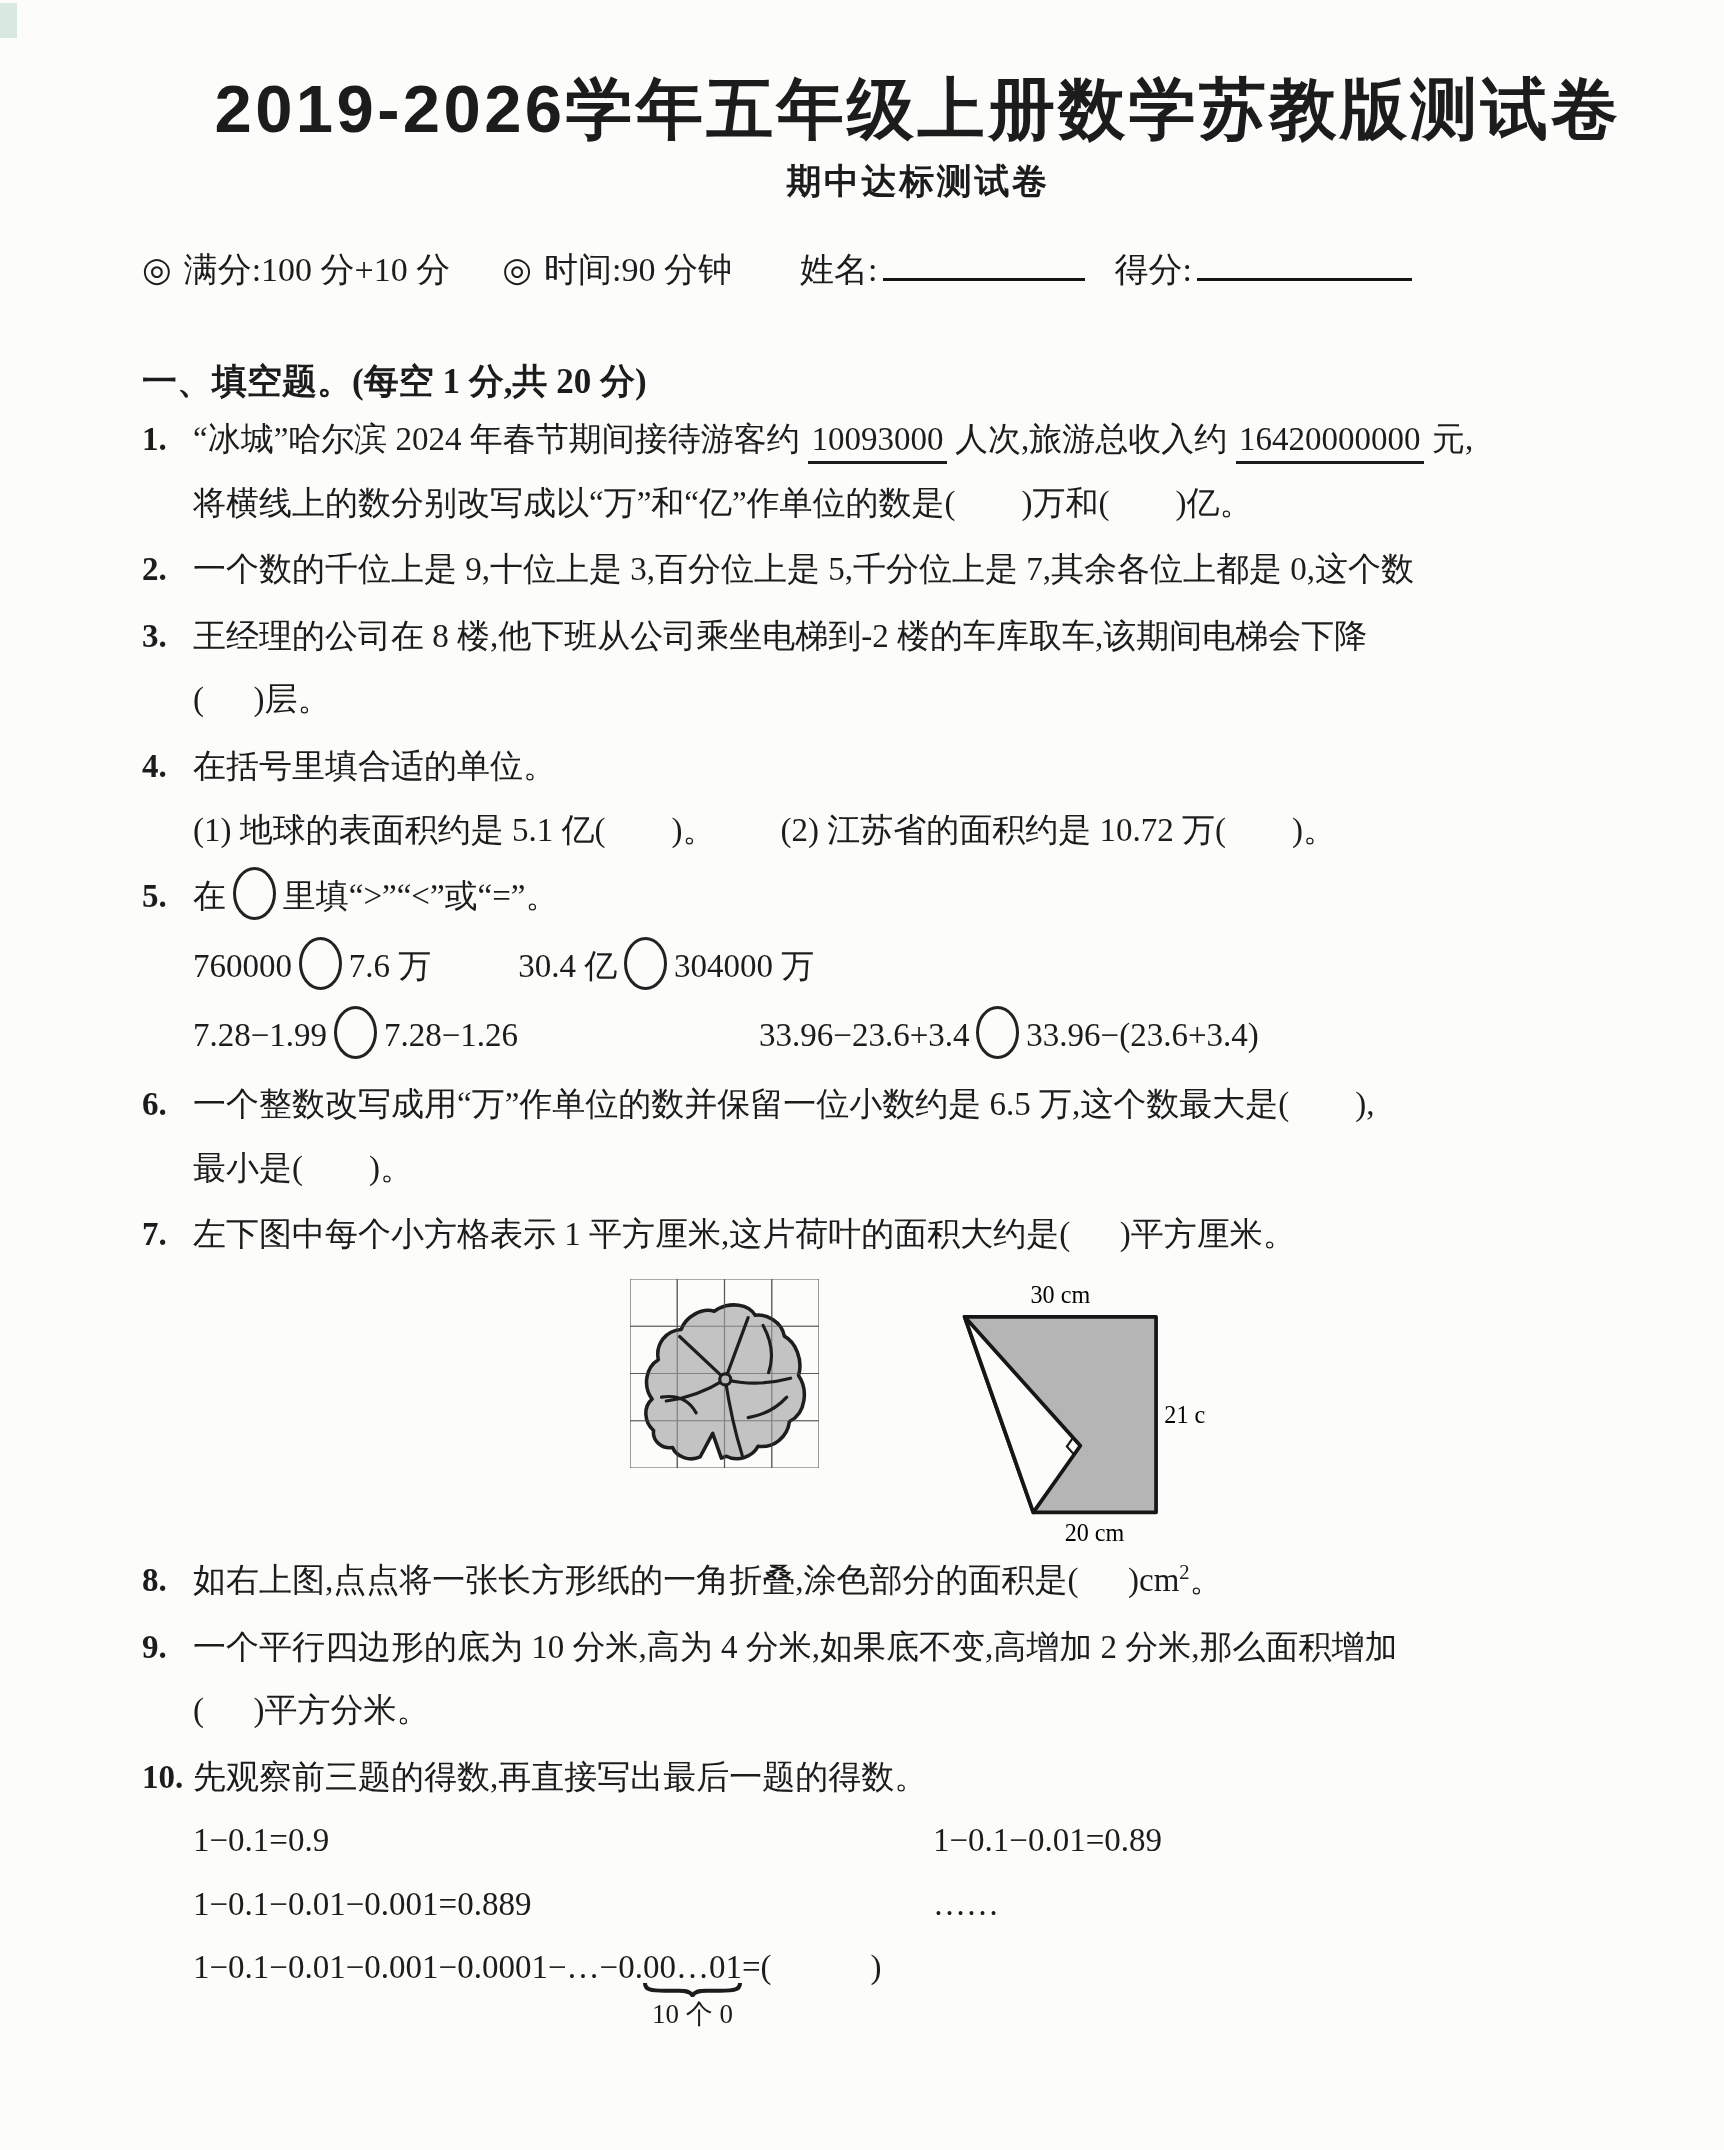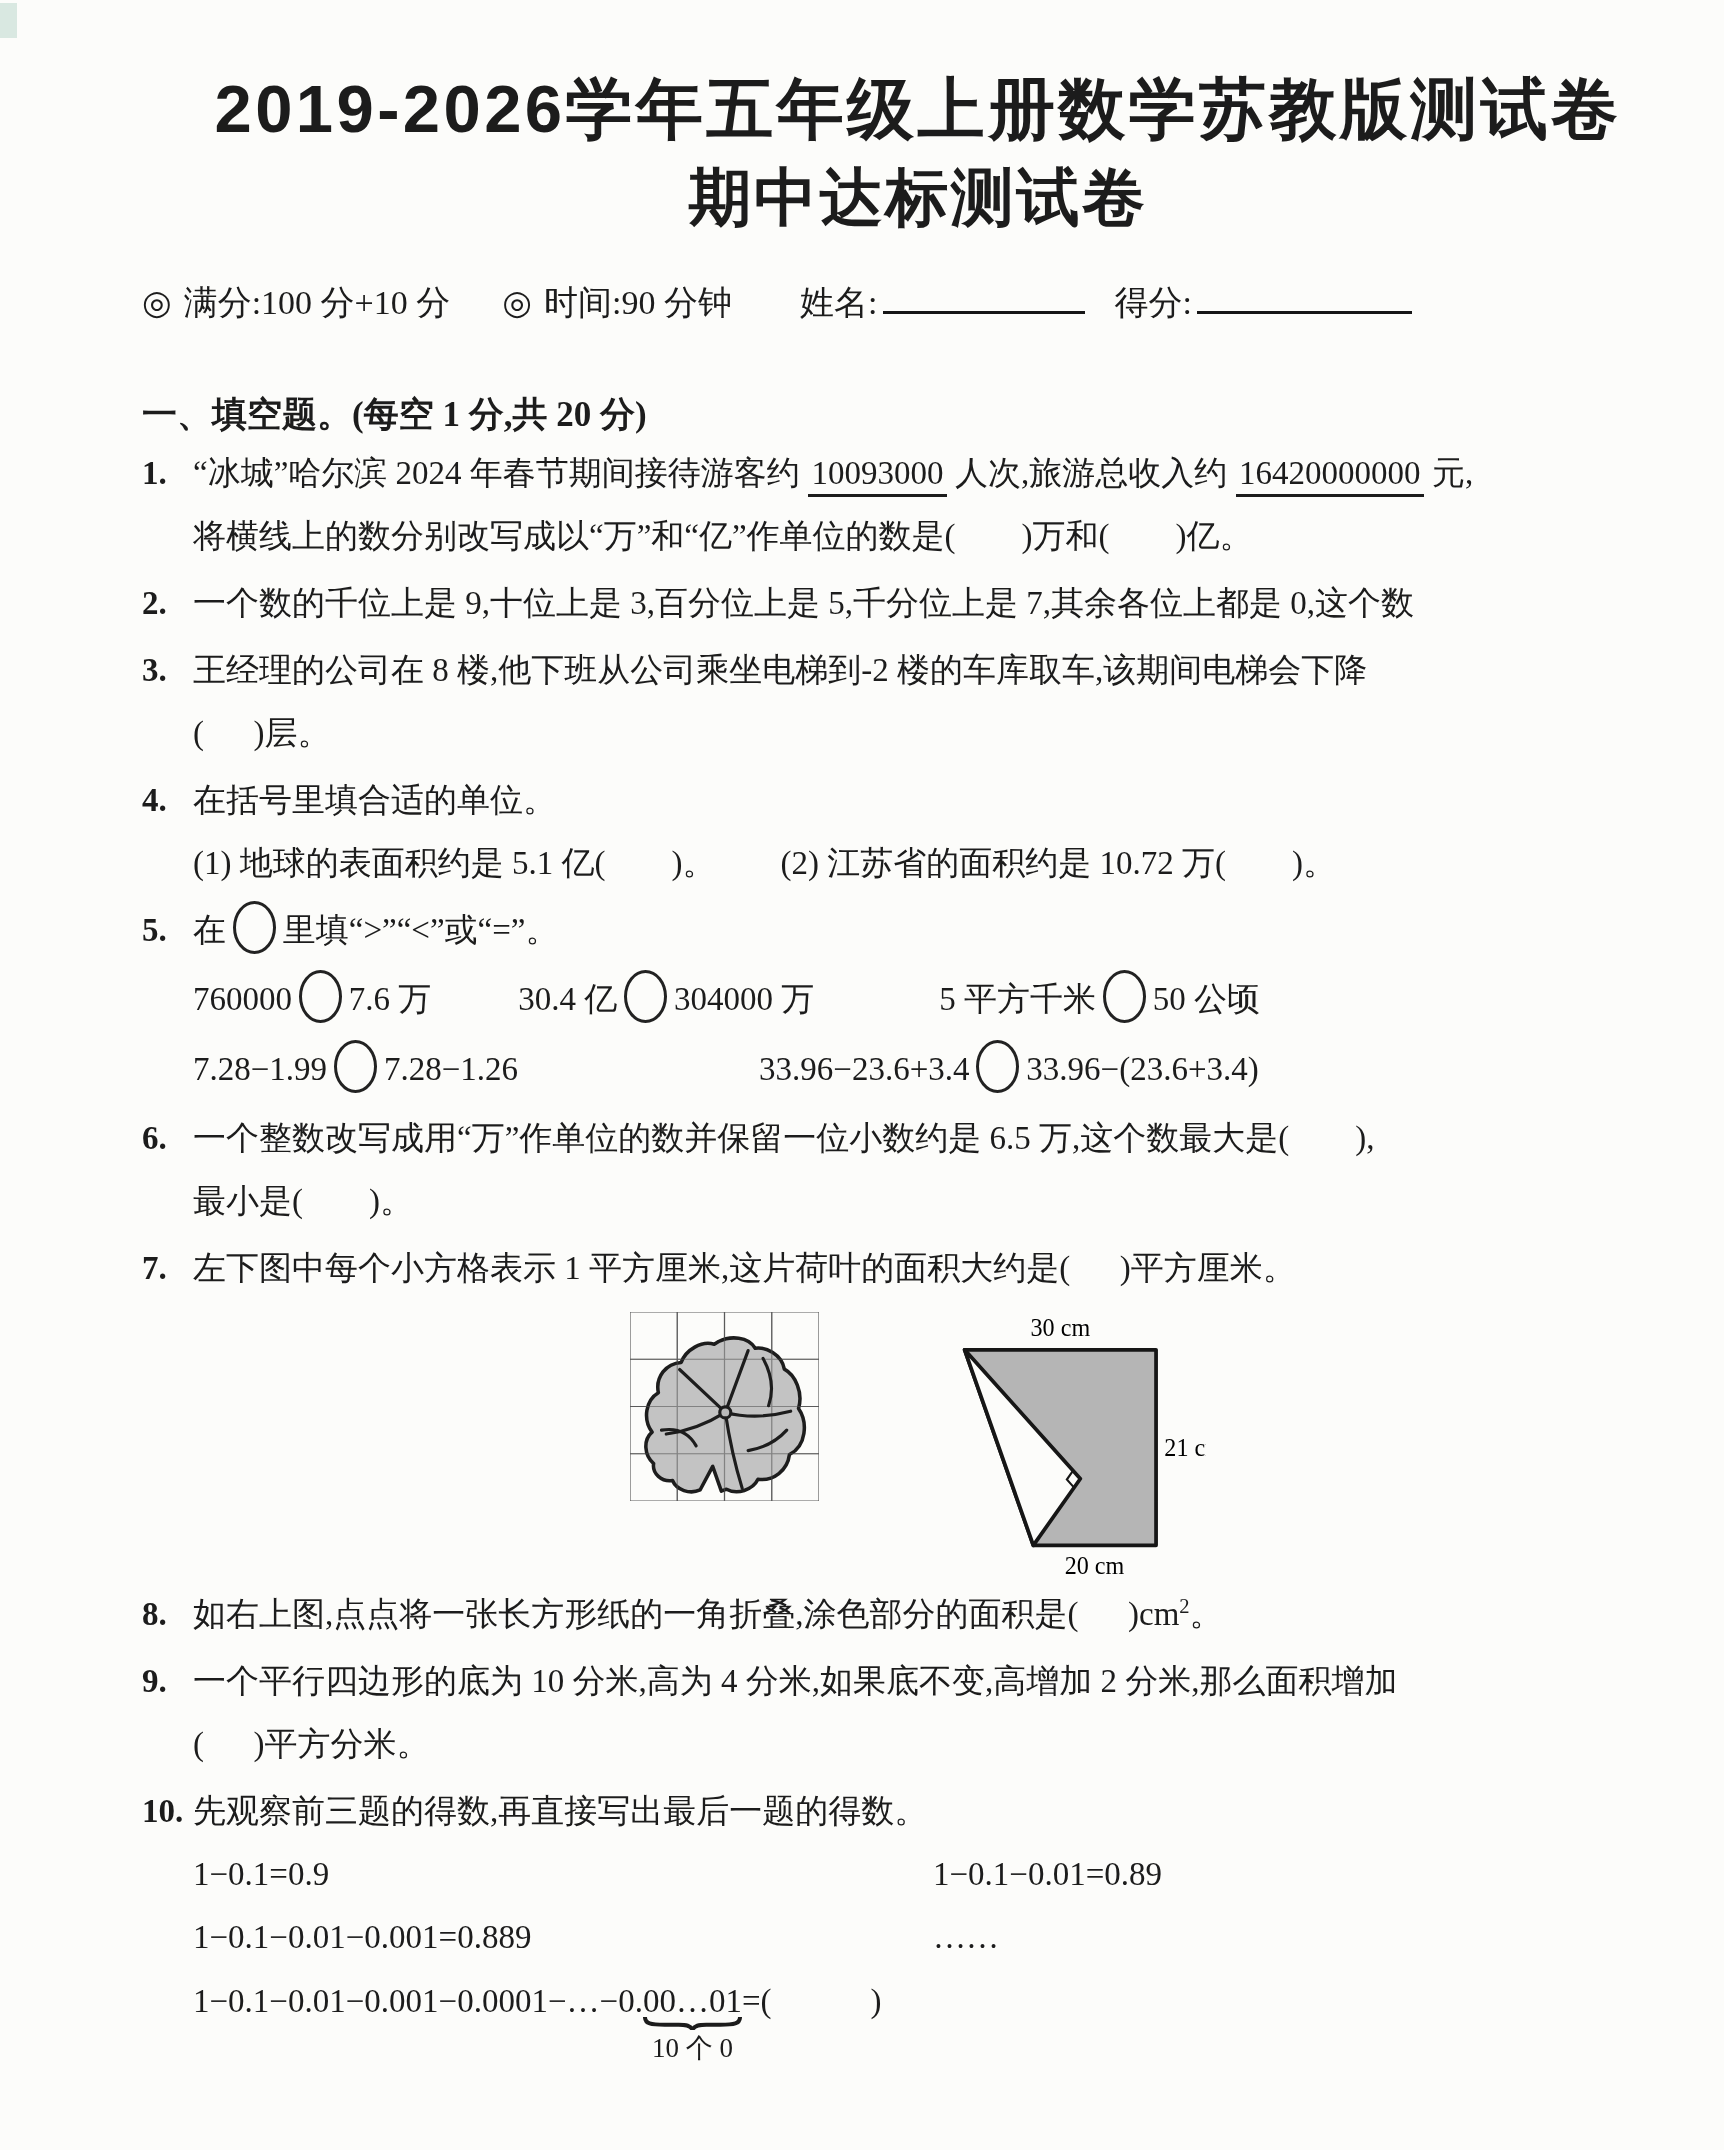--- a/index.html
+++ b/index.html
@@ -18,21 +18,21 @@
   }
   .inner{padding:65px 30px 0 142px;}
   .title1{
     margin:0;text-align:center;
     font-family:"Liberation Sans","DejaVu Sans",sans-serif;
     font-size:67px;font-weight:900;letter-spacing:3.4px;line-height:1.3;
   }
   .title2{
     margin:7.7px 0 0 0;text-align:center;
     font-family:"Liberation Sans","DejaVu Sans",sans-serif;
-    font-size:63px;font-weight:900;letter-spacing:2.6px;line-height:1.2;
+    font-size:35px;font-weight:900;letter-spacing:2.6px;line-height:1.2;
   }
   .meta{display:flex;align-items:flex-start;white-space:nowrap;margin-top:45px;font-size:34px;}
   .bullet{margin-right:12px;}
   .m-time{margin-left:52px;}
   .m-name{margin-left:68px;}
   .m-score{margin-left:30px;}
   .wline{display:inline-block;border-bottom:3px solid #161616;height:5.2px;}
   .w-name{width:202px;margin-left:5.2px;}
   .w-score{width:215px;margin-left:5.2px;}
   .section-h{margin-top:65px;font-weight:bold;font-size:35px;}
@@ -114,21 +114,20 @@
       </div>
     </div>
 
     <div class="q">
       <div class="qn">5.</div>
       <div class="qt">
         <div class="ln"><span>在</span><span class="circle"></span><span>里填“&gt;”“&lt;”或“=”。</span></div>
         <div class="cmp-row">
           <span class="item"><span>760000</span><span class="circle"></span><span>7.6 万</span></span>
           <span class="item gap1"><span>30.4 亿</span><span class="circle"></span><span>304000 万</span></span>
-          <span class="item gap2"><span>5 平方千米</span><span class="circle"></span><span>50 公顷</span></span>
         </div>
         <div class="cmp-row">
           <span class="item"><span>7.28−1.99</span><span class="circle"></span><span>7.28−1.26</span></span>
           <span class="item gap3"><span>33.96−23.6+3.4</span><span class="circle"></span><span>33.96−(23.6+3.4)</span></span>
         </div>
       </div>
     </div>
 
     <div class="q">
       <div class="qn">6.</div>

